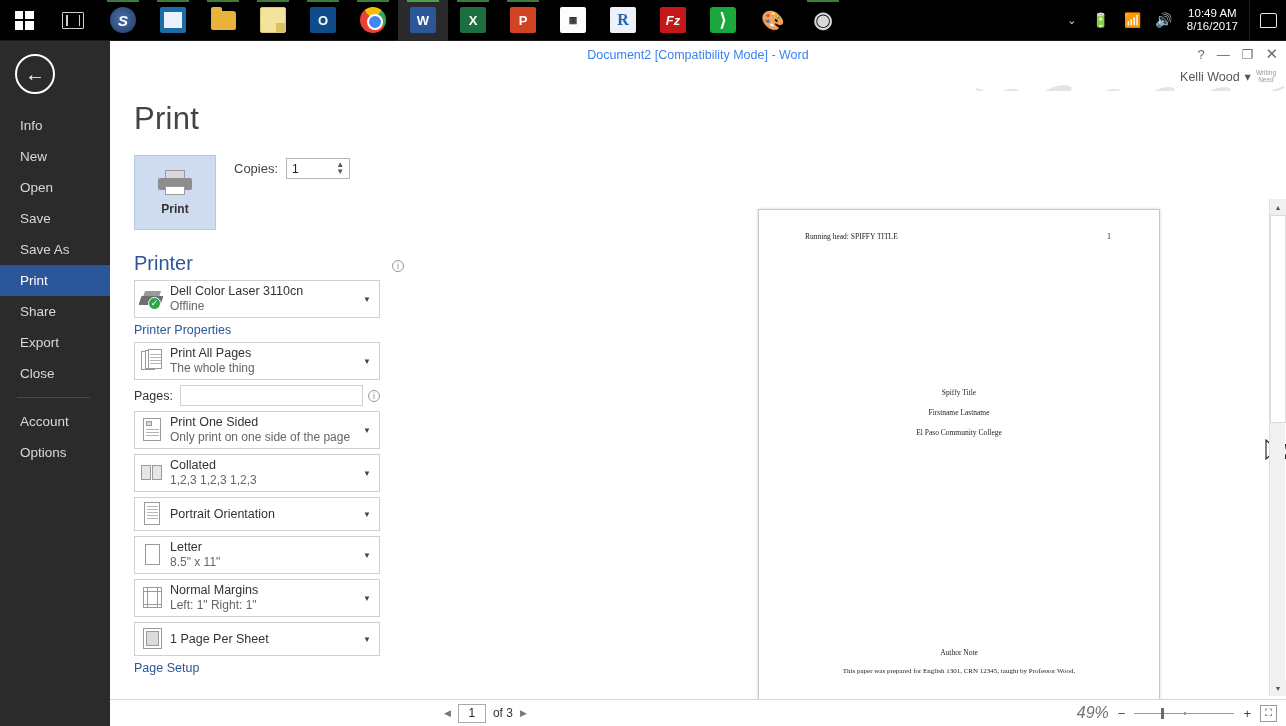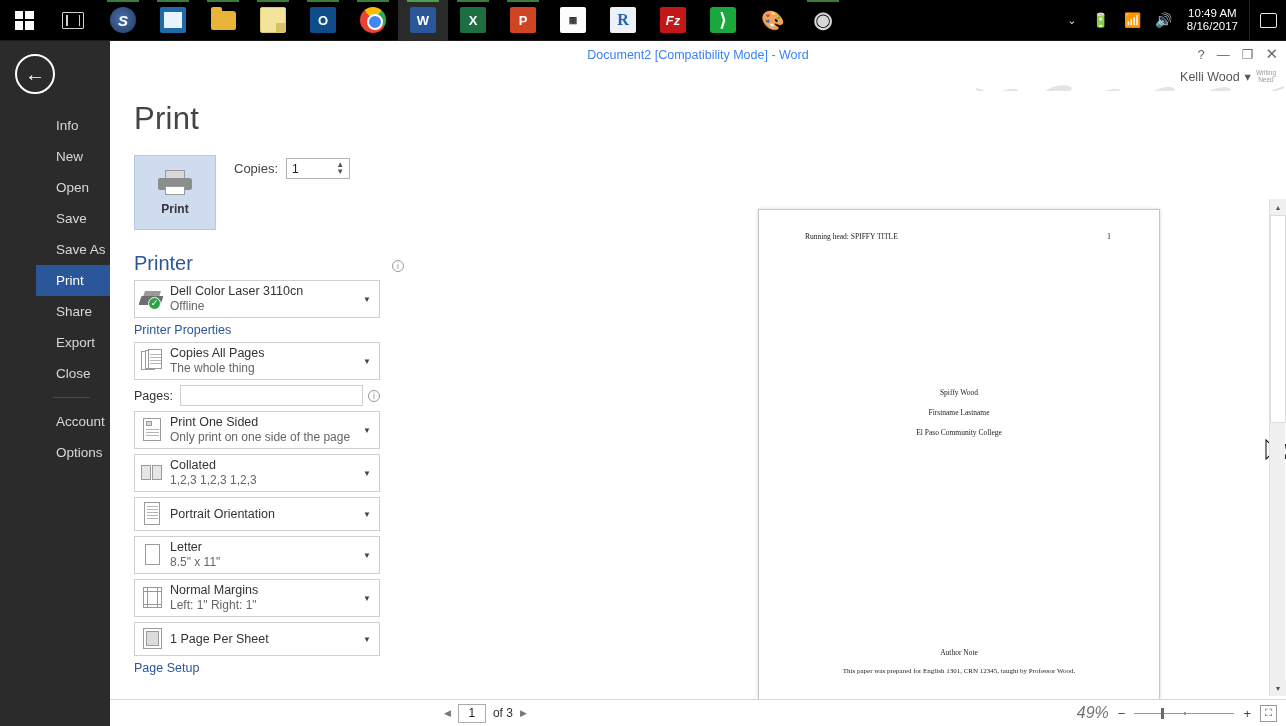--- a/index.html
+++ b/index.html
@@ -73,21 +73,21 @@
   .action-center { width:37px; height:41px; display:flex; align-items:center; justify-content:center;
                    border-left:1px solid #202020; }
   .ac-shape { width:17px; height:15px; border:1.5px solid #e8e8e8; border-radius:2px 2px 2px 0; position:relative; }
 
   
   .backstage { position:absolute; top:41px; left:0; width:1286px; height:685px; background:#fff; }
   .bs-left { position:absolute; top:0; left:0; width:110px; height:685px; background:#2b2b2b; }
   .back-btn { width:40px; height:40px; border:2px solid #fff; border-radius:50%;
               margin: 13px 0 0 15px; display:flex; align-items:center; justify-content:center;
               color:#fff; font-size:20px; cursor:pointer; }
-  .nav-list { margin-top: 16px; padding-left: 36px; }
+  .nav-list { margin-top: 16px; }
   .nav-item { height:31px; display:flex; align-items:center; padding-left:20px;
               color:#d8d8d8; font-size:13.5px; cursor:pointer; }
   .nav-item.selected { background:#2b579a; color:#fff; }
   .nav-sep { height:1px; background:#4a4a4a; margin:8px 20px 8px 17px; }
 
   
   .bs-main { position:absolute; top:0; left:110px; right:0; height:685px; background:#fff; overflow:hidden; }
   .titlebar { position:absolute; top:0; left:0; right:0; height:50px; }
   .doc-title { position:absolute; top:7px; left:0; right:0; text-align:center;
                font-size:12.5px; color:#3b82f6; }
@@ -408,21 +408,21 @@
         <div class="combo">
           <span class="gicon">
             <span class="g-stack">
               <span class="paper" style="left:0;top:2px;width:14px;height:19px;"></span>
               <span class="paper" style="left:4px;top:1px;width:14px;height:19px;"></span>
               <span class="paper" style="left:7px;top:0;width:14px;height:20px;"></span>
               <span class="lines" style="left:9px;right:2px;top:5px;height:12px;"></span>
             </span>
           </span>
           <span class="txts">
-            <span class="t1" style="display:block">Copies All Pages</span>
+            <span class="t1" style="display:block">Print All Pages</span>
             <span class="t2" style="display:block">The whole thing</span>
           </span>
           <span class="caret">▼</span>
         </div>
 
         <div class="pages-row">
           <span class="pages-lbl">Pages:</span>
           <input class="pages-input" placeholder="" style="">
           <span class="info-i">i</span>
         </div>
@@ -512,21 +512,21 @@
           <span class="caret">▼</span>
         </div>
 
         <div class="link">Page Setup</div>
       </div>
 
       <div class="preview">
         <div class="page-sheet">
           <div class="pg-txt rh">Running head: SPIFFY TITLE</div>
           <div class="pg-txt pno">1</div>
-          <div class="pg-txt ctr title1">Spiffy Wood</div>
+          <div class="pg-txt ctr title1">Spiffy Title</div>
           <div class="pg-txt ctr auth">Firstname Lastname</div>
           <div class="pg-txt ctr school">El Paso Community College</div>
           <div class="pg-txt ctr anote">Author Note</div>
           <div class="pg-txt ctr anote2">This paper was prepared for English 1301, CRN 12345, taught by Professor Wood.</div>
 
           <svg class="cursor" viewBox="0 0 30 28">
             <path d="M2 1 L2 20 L7 15.5 L10.5 23 L13.5 21.5 L10 14.5 L16 14 Z" fill="#ffffff" stroke="#1a1a1a" stroke-width="1.1"></path>
             <rect x="18" y="5" width="10" height="2" fill="#1a1a1a"></rect>
             <rect x="18" y="18" width="10" height="2" fill="#1a1a1a"></rect>
             <path d="M20 7 L26 7 L23 12.5 Z" fill="#6a6a6a"></path>

